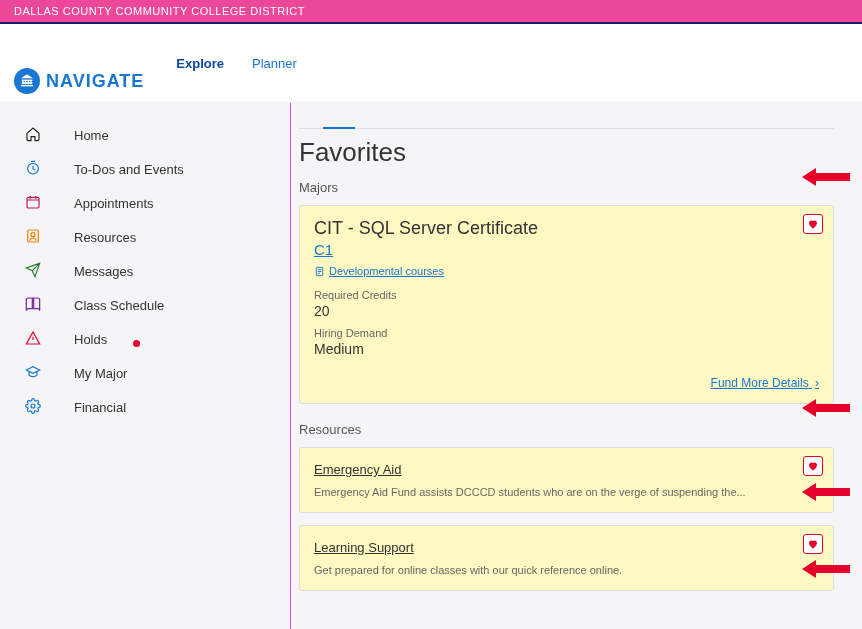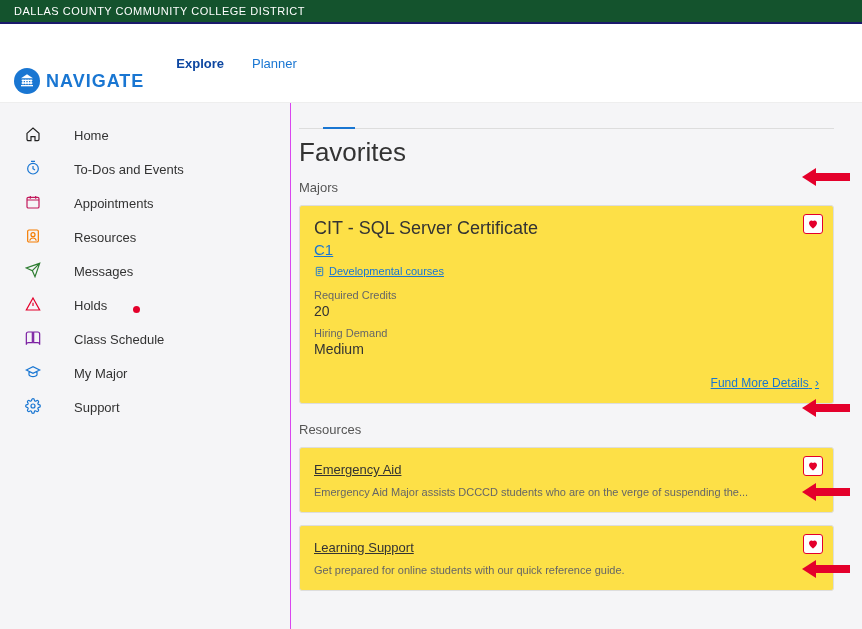--- a/index.html
+++ b/index.html
@@ -5,21 +5,21 @@
   * { box-sizing: border-box; margin: 0; padding: 0; }
   body {
     font-family: -apple-system, BlinkMacSystemFont, "Segoe UI", Arial, sans-serif;
     background: #f5f5f7;
     width: 862px;
     height: 629px;
     overflow: hidden;
     position: relative;
   }
   .topbar {
-    background: #14532d;
+    background: #ec4899;
     color: #fff;
     font-size: 11px;
     padding: 5px 14px;
     letter-spacing: .5px;
     border-bottom: 2px solid #1a1a6b;
   }
   .navbar {
     background: #fff;
     display: flex;
     align-items: center;
@@ -51,21 +51,21 @@
   .holds-dot {
     width: 7px; height: 7px; border-radius: 50%; background: #e4002b; margin-left: -6px; margin-top: -8px;
   }
   .main {
     flex: 1; padding: 16px 28px 0 8px; overflow-y: auto;
     border-left: 1px solid #d946ef;
   }
   h1.page-title { font-size: 26px; font-weight: 300; color: #333; margin: 8px 0 12px; }
   .section-label { font-size: 13px; color: #555; margin: 6px 0 10px; }
   .card {
-    background: #fde047; border: 1px solid #ddd; border-radius: 3px; padding: 12px 14px;
+    background: #fef9c3; border: 1px solid #ddd; border-radius: 3px; padding: 12px 14px;
     position: relative; margin-bottom: 12px;
   }
   .card-title { font-size: 18px; font-weight: 400; color: #333; margin-bottom: 2px; }
   .card-sub { color: #1976d2; font-size: 15px; text-decoration: underline; cursor: pointer; }
   .dev-link { color: #1976d2; font-size: 11px; text-decoration: underline; display: flex; align-items: center; gap: 4px; margin-top: 6px; cursor: pointer; }
   .stats { display: flex; gap: 64px; margin-top: 12px; }
   .stat-label { font-size: 11px; color: #666; }
   .stat-value { font-size: 14px; color: #333; margin-top: 2px; }
   .view-more { text-align: right; margin-top: 16px; }
   .view-more a { color: #1976d2; font-size: 12px; text-decoration: underline; cursor: pointer; }
@@ -178,51 +178,51 @@
     <div class="side-item">
       <span class="side-icon">
         <svg width="16" height="16" viewBox="0 0 24 24" fill="none" stroke="#2e7d32" stroke-width="1.8">
             <path d="M22 2L11 13M22 2l-7 20-4-9-9-4z"></path>
           </svg>
       </span>
       <span>Messages</span>
     </div>
     <div class="side-item">
       <span class="side-icon">
+        <svg width="16" height="16" viewBox="0 0 24 24" fill="none" stroke="#7b1fa2" stroke-width="1.8">
+            <path d="M2 6a3 3 0 0 1 3-3h6v16H5a3 3 0 0 0-3 3zM22 6a3 3 0 0 0-3-3h-6v16h6a3 3 0 0 1 3 3z"></path>
+          </svg>
+      </span>
+      <span>Class Schedule</span>
+    </div>
+    <div class="side-item">
+      <span class="side-icon">
         <svg width="16" height="16" viewBox="0 0 24 24" fill="none" stroke="#e4002b" stroke-width="1.8">
             <path d="M12 3l10 18H2zM12 10v5m0 3h.01"></path>
           </svg>
       </span>
       <span>Holds</span>
       <span class="holds-dot"></span>
-    </div>
-    <div class="side-item">
-      <span class="side-icon">
-        <svg width="16" height="16" viewBox="0 0 24 24" fill="none" stroke="#7b1fa2" stroke-width="1.8">
-            <path d="M2 6a3 3 0 0 1 3-3h6v16H5a3 3 0 0 0-3 3zM22 6a3 3 0 0 0-3-3h-6v16h6a3 3 0 0 1 3 3z"></path>
-          </svg>
-      </span>
-      <span>Class Schedule</span>
     </div>
     <div class="side-item">
       <span class="side-icon">
         <svg width="16" height="16" viewBox="0 0 24 24" fill="none" stroke="#1976d2" stroke-width="1.8">
             <path d="M2 9l10-5 10 5-10 5zM6 11v5c0 1 3 3 6 3s6-2 6-3v-5"></path>
           </svg>
       </span>
       <span>My Major</span>
     </div>
     <div class="side-item">
       <span class="side-icon">
         <svg width="16" height="16" viewBox="0 0 24 24" fill="none" stroke="#1976d2" stroke-width="1.8">
             <circle cx="12" cy="12" r="3"></circle>
             <path d="M19.4 15a1.7 1.7 0 0 0 .34 1.87l.06.06a2 2 0 1 1-2.83 2.83l-.06-.06a1.7 1.7 0 0 0-1.87-.34 1.7 1.7 0 0 0-1.04 1.56V21a2 2 0 1 1-4 0v-.09A1.7 1.7 0 0 0 9 19.4a1.7 1.7 0 0 0-1.87.34l-.06.06a2 2 0 1 1-2.83-2.83l.06-.06A1.7 1.7 0 0 0 4.6 15a1.7 1.7 0 0 0-1.56-1.04H3a2 2 0 1 1 0-4h.09A1.7 1.7 0 0 0 4.6 9a1.7 1.7 0 0 0-.34-1.87l-.06-.06a2 2 0 1 1 2.83-2.83l.06.06A1.7 1.7 0 0 0 9 4.6a1.7 1.7 0 0 0 1.04-1.56V3a2 2 0 1 1 4 0v.09c0 .68.4 1.29 1.04 1.56a1.7 1.7 0 0 0 1.87-.34l.06-.06a2 2 0 1 1 2.83 2.83l-.06.06A1.7 1.7 0 0 0 19.4 9c.27.64.88 1.04 1.56 1.04H21a2 2 0 1 1 0 4h-.09c-.68 0-1.29.4-1.56 1.04z"></path>
           </svg>
       </span>
-      <span>Support</span>
+      <span>Financial</span>
     </div>
   </div>
 
   <div class="main">
     <div class="mainhead-under"></div>
     <h1 class="page-title">Favorites</h1>
     <div class="section-label">Majors</div>
 
     <div class="card">
       <div class="heart-box">
@@ -257,32 +257,32 @@
 
     <div class="section-label" style="margin-top:18px">Resources</div>
 
     <div class="card resource-card">
       <div class="heart-box">
         <svg class="heart-svg" width="12" height="12" viewBox="0 0 24 24">
             <path d="M12 21s-8-5.3-8-11a5 5 0 0 1 8-4 5 5 0 0 1 8 4c0 5.7-8 11-8 11z"></path>
           </svg>
       </div>
       <a class="resource-title">Emergency Aid</a>
-      <div class="resource-desc">Emergency Aid Major assists DCCCD students who are on the verge of suspending the...</div>
+      <div class="resource-desc">Emergency Aid Fund assists DCCCD students who are on the verge of suspending the...</div>
     </div>
 
 
     <div class="card resource-card">
       <div class="heart-box">
         <svg class="heart-svg" width="12" height="12" viewBox="0 0 24 24">
             <path d="M12 21s-8-5.3-8-11a5 5 0 0 1 8-4 5 5 0 0 1 8 4c0 5.7-8 11-8 11z"></path>
           </svg>
       </div>
       <a class="resource-title">Learning Support</a>
-      <div class="resource-desc">Get prepared for online students with our quick reference guide.</div>
+      <div class="resource-desc">Get prepared for online classes with our quick reference online.</div>
     </div>
   </div>
 </div>
 
 <div class="arrow" style="top:168px; left:802px"></div>
 <div class="arrow" style="top:399px; left:802px"></div>
 <div class="arrow" style="top:483px; left:802px"></div>
 <div class="arrow" style="top:560px; left:802px"></div>
 
 </body></html>

